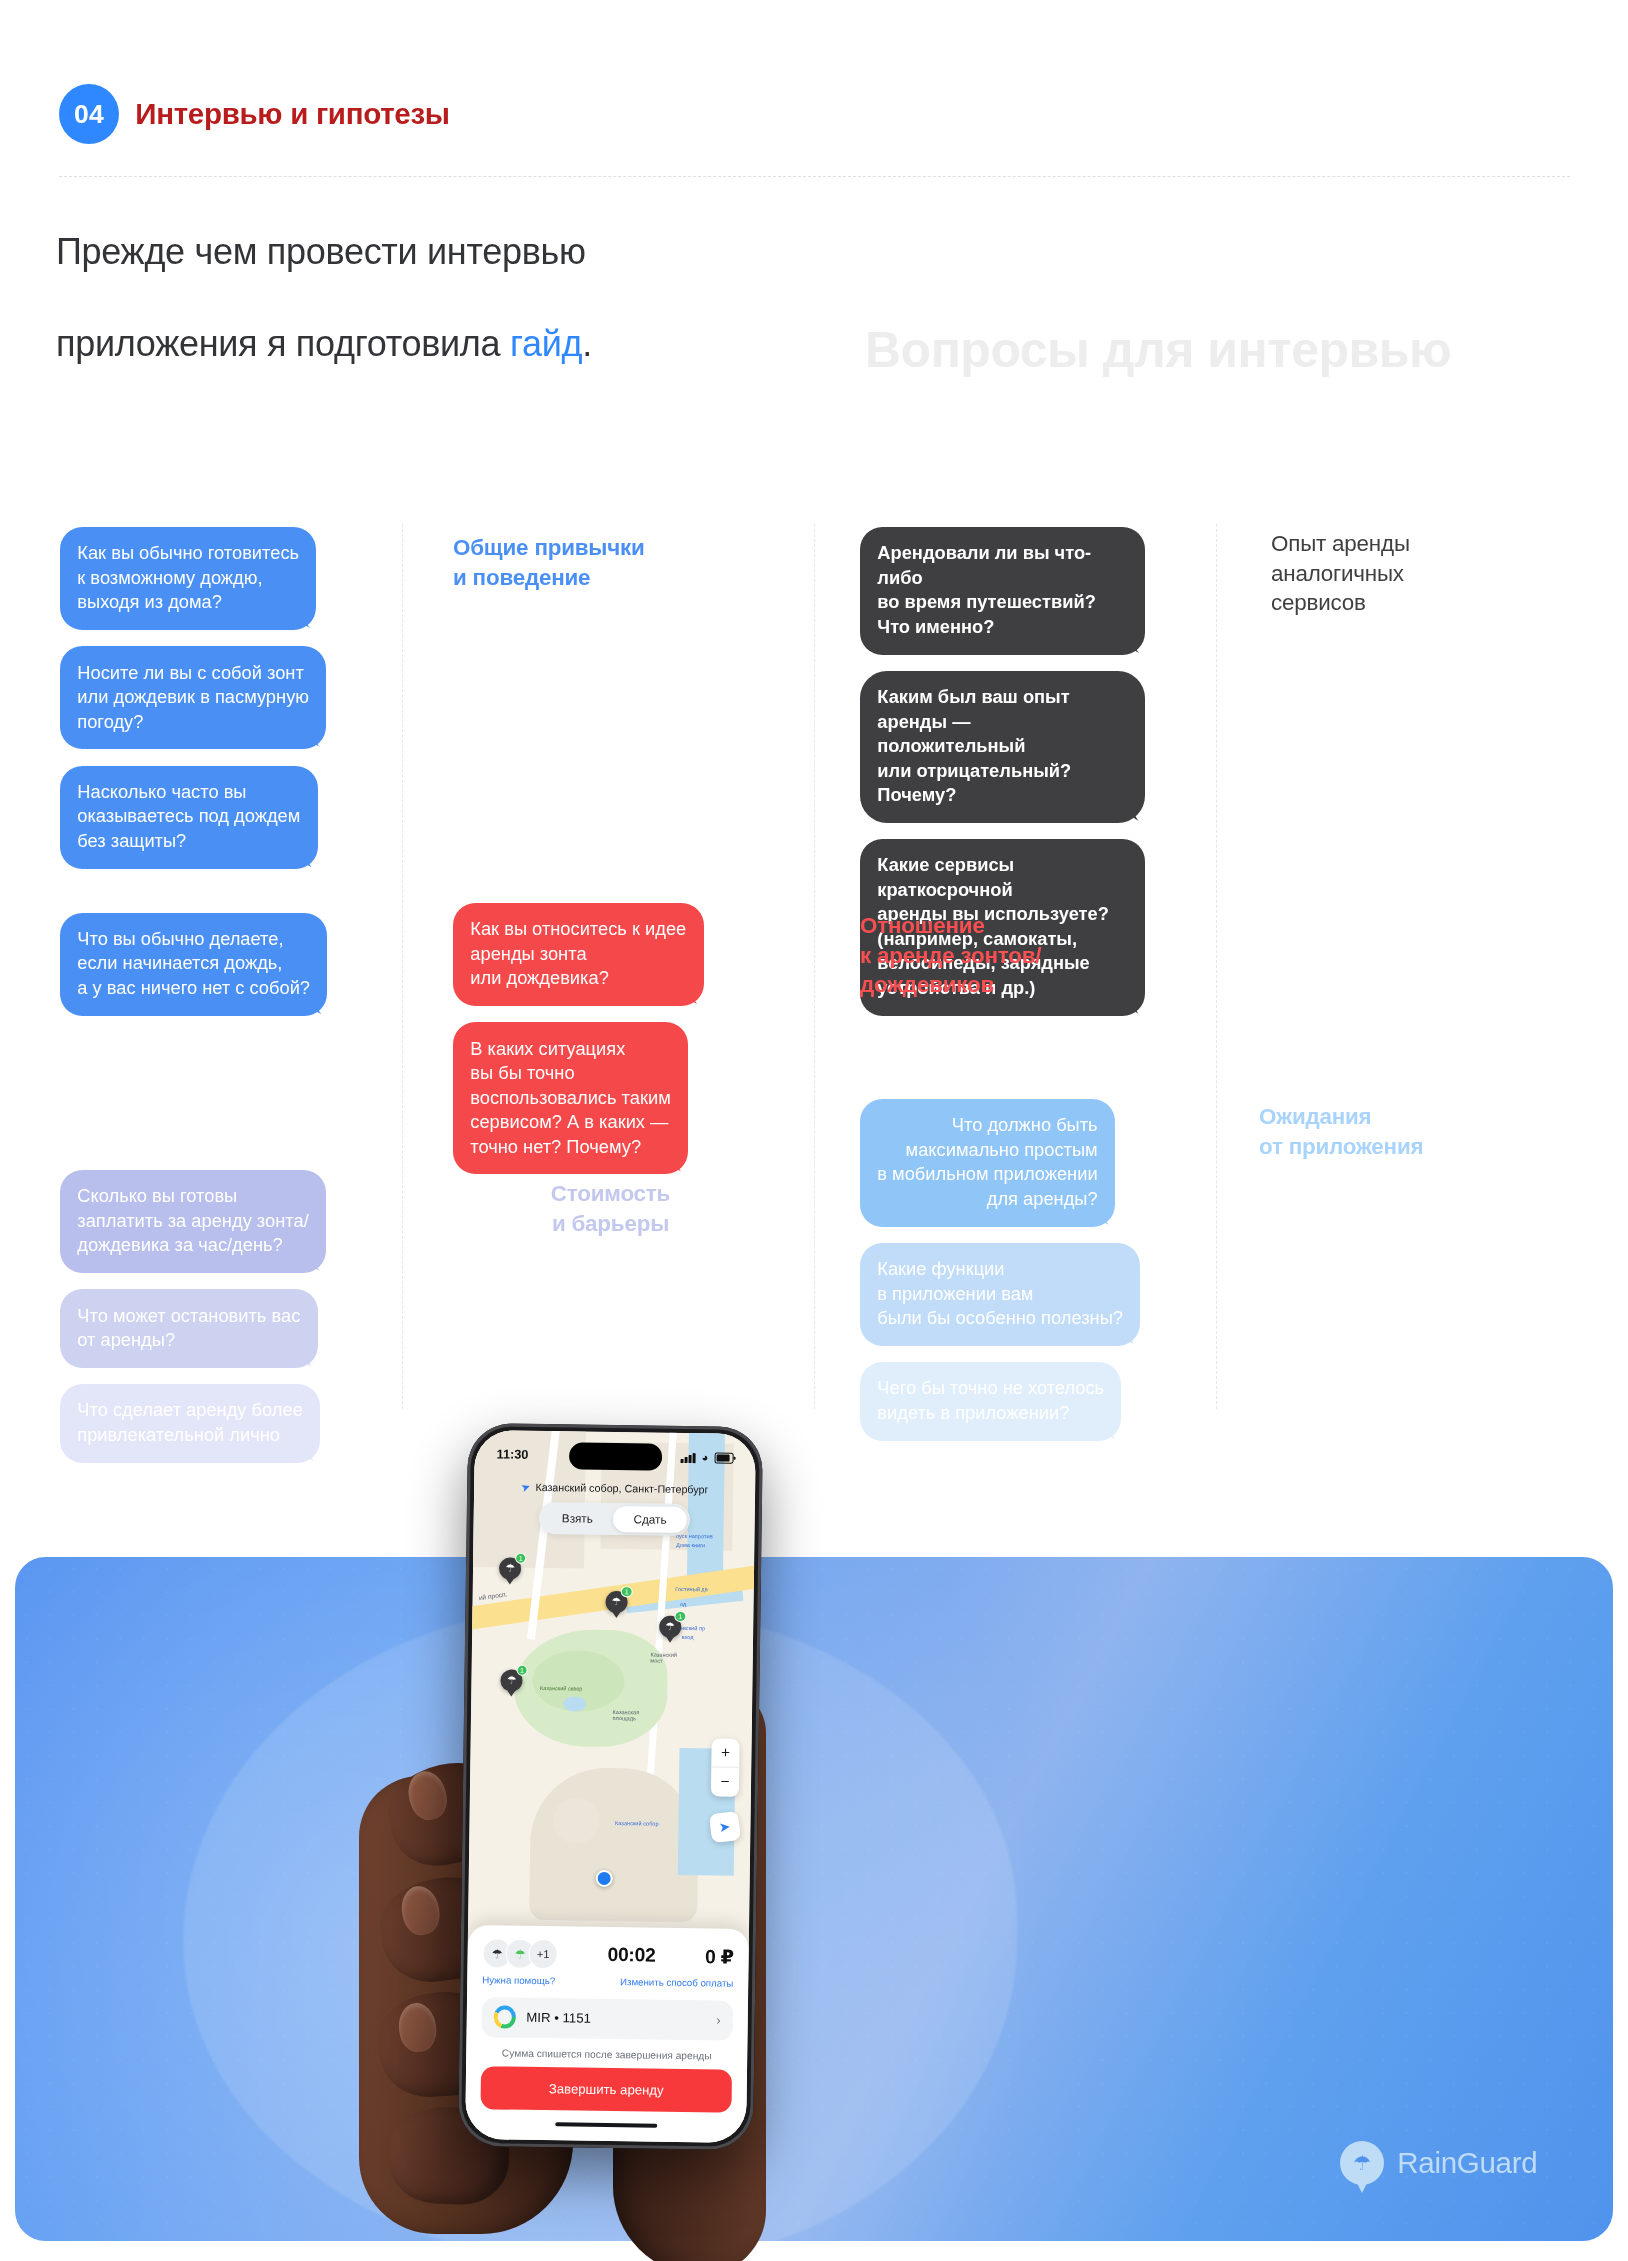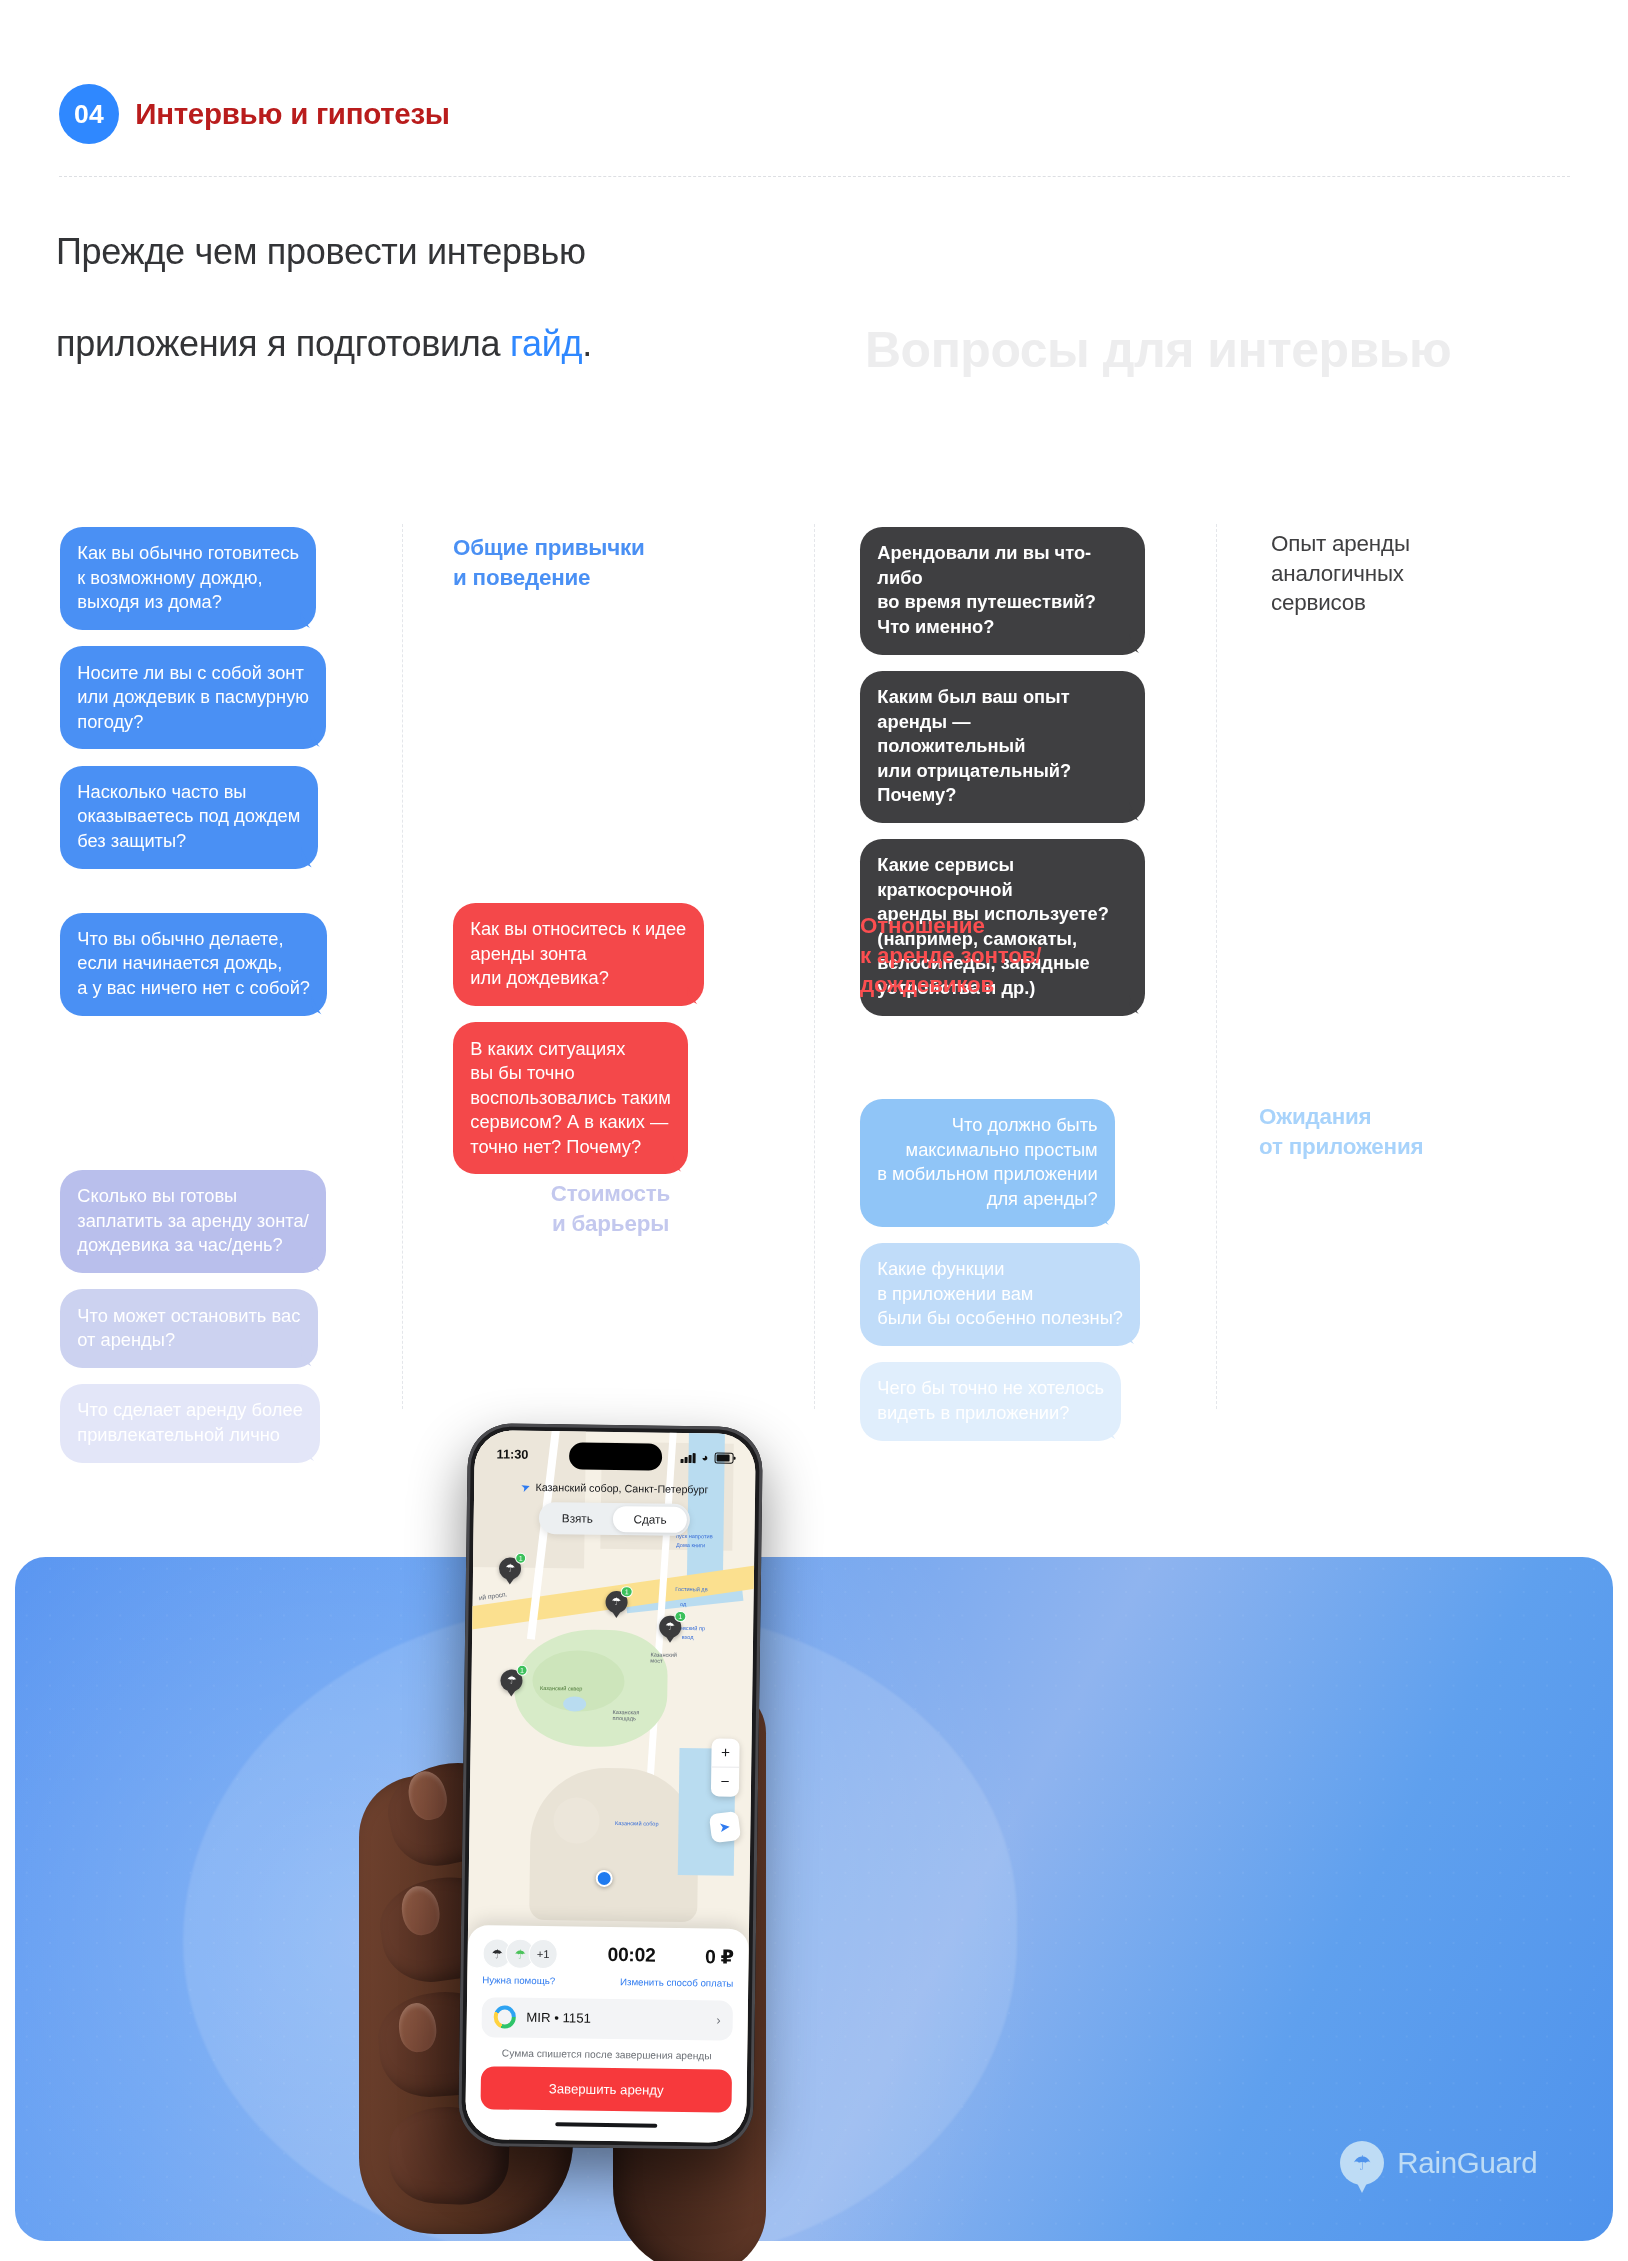--- a/index.html
+++ b/index.html
@@ -351,21 +351,21 @@
   </div>
   <div class="col c2" style="top:533px;">
     <div class="label blue" style="white-space: pre-line;">Общие привычки
 и поведение</div>
   </div>
 
   <div class="col c3" style="top:527px;font-weight:bold;">
     <div class="bubble dark" style="white-space: pre-line;">Арендовали ли вы что-либо
 во время путешествий?
 Что именно?</div>
-    <div class="bubble dark" style="white-space: pre-line;">Каким был ваш опыт аренды —
+    <div class="bubble dark" style="white-space: pre-line; border-radius: 27px;">Каким был ваш опыт аренды —
 положительный
 или отрицательный? Почему?</div>
     <div class="bubble dark" style="white-space: pre-line;">Какие сервисы краткосрочной
 аренды вы используете?
 (например, самокаты,
 велосипеды, зарядные
 устройства и др.)</div>
   </div>
   <div class="col c4" style="top:529px;">
     <div class="label plain" style="white-space: pre-line; margin-left: 12px;">Опыт аренды

